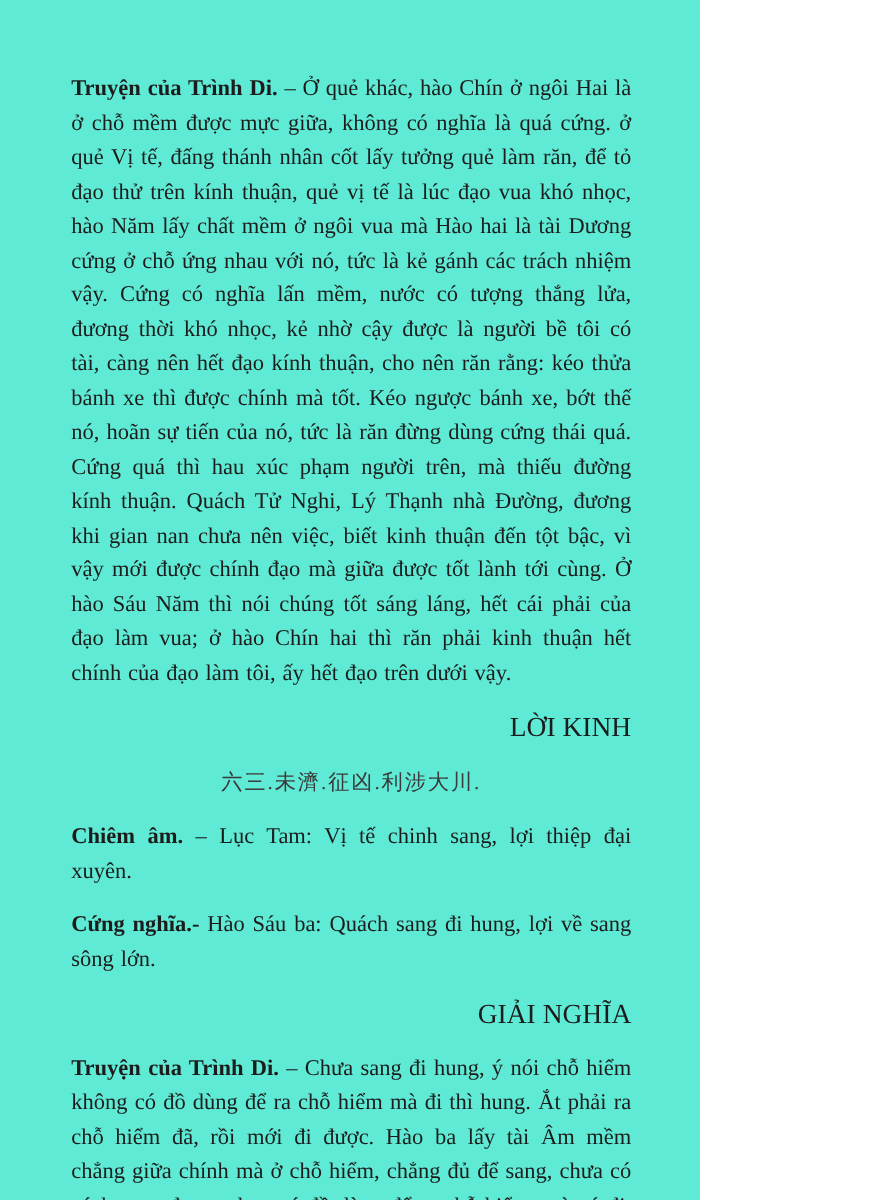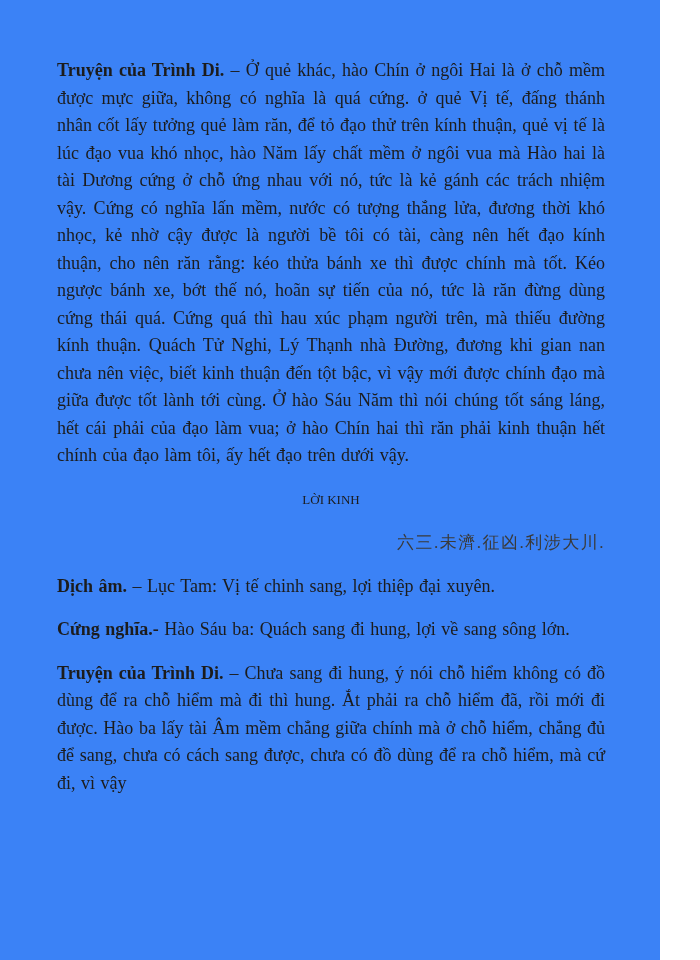--- a/index.html
+++ b/index.html
@@ -2,66 +2,67 @@
 <html lang="vi"><head>
 <meta charset="utf-8">
 <style>
   html, body {
     margin: 0;
     padding: 0;
     background: #ffffff;
   }
   .page {
     position: relative;
-    width: 660px;
+    width: 560px;
     height: 960px;
     box-sizing: border-box;
-    background: #3b82f6;
+    background: #5eead4;
     padding: 57px 55px 0 57px;
     font-family: "Liberation Serif", "DejaVu Serif", serif;
     color: #1c1c1c;
     overflow: hidden;
   }
   .para {
     margin: 0 0 16px 0;
     font-size: 18px;
     line-height: 27.5px;
     text-align: justify;
     word-spacing: 1px;
   }
   .para .lead {
     font-weight: bold;
   }
   .heading {
     margin: 4px 0 16px 0;
-    font-size: 13px;
+    font-size: 22px;
     line-height: 27.5px;
-    text-align: center;
+    text-align: right;
   }
   .kinh-line {
     margin: 0 0 16px 0;
     font-size: 17px;
     line-height: 27.5px;
     color: #3a3a3a;
     letter-spacing: 1.5px;
-    text-align: right;
+    text-align: center;
   }
 </style>
 </head>
 <body>
 
 <div class="page">
 
   <p class="para"><b class="lead">Truyện của Trình Di.</b><span> – Ở quẻ khác, hào Chín ở ngôi Hai là ở chỗ mềm được mực giữa, không có nghĩa là quá cứng. ở quẻ Vị tế, đấng thánh nhân cốt lấy tưởng quẻ làm răn, để tỏ đạo thử trên kính thuận, quẻ vị tế là lúc đạo vua khó nhọc, hào Năm lấy chất mềm ở ngôi vua mà Hào hai là tài Dương cứng ở chỗ ứng nhau với nó, tức là kẻ gánh các trách nhiệm vậy. Cứng có nghĩa lấn mềm, nước có tượng thắng lửa, đương thời khó nhọc, kẻ nhờ cậy được là người bề tôi có tài, càng nên hết đạo kính thuận, cho nên răn rằng: kéo thửa bánh xe thì được chính mà tốt. Kéo ngược bánh xe, bớt thế nó, hoãn sự tiến của nó, tức là răn đừng dùng cứng thái quá. Cứng quá thì hau xúc phạm người trên, mà thiếu đường kính thuận. Quách Tử Nghi, Lý Thạnh nhà Đường, đương khi gian nan chưa nên việc, biết kinh thuận đến tột bậc, vì vậy mới được chính đạo mà giữa được tốt lành tới cùng. Ở hào Sáu Năm thì nói chúng tốt sáng láng, hết cái phải của đạo làm vua; ở hào Chín hai thì răn phải kinh thuận hết chính của đạo làm tôi, ấy hết đạo trên dưới vậy.</span></p>
 
 
   <p class="heading">LỜI KINH</p>
 
   <p class="kinh-line">六三.未濟.征凶.利涉大川.</p>
 
-  <p class="para"><b class="lead">Dịch âm.</b><span> – Lục Tam: Vị tế chinh sang, lợi thiệp đại xuyên.</span></p>
+  <p class="para"><b class="lead">Chiêm âm.</b><span> – Lục Tam: Vị tế chinh sang, lợi thiệp đại xuyên.</span></p>
 
   <p class="para"><b class="lead">Cứng nghĩa.-</b><span> Hào Sáu ba: Quách sang đi hung, lợi về sang sông lớn.</span></p>
 
+  <p class="heading">GIẢI NGHĨA</p>
 
   <p class="para"><b class="lead">Truyện của Trình Di.</b><span> – Chưa sang đi hung, ý nói chỗ hiểm không có đồ dùng để ra chỗ hiểm mà đi thì hung. Ắt phải ra chỗ hiểm đã, rồi mới đi được. Hào ba lấy tài Âm mềm chẳng giữa chính mà ở chỗ hiểm, chẳng đủ để sang, chưa có cách sang được, chưa có đồ dùng để ra chỗ hiểm, mà cứ đi, vì vậy</span></p>
 
 </div>
 
 </body></html>

